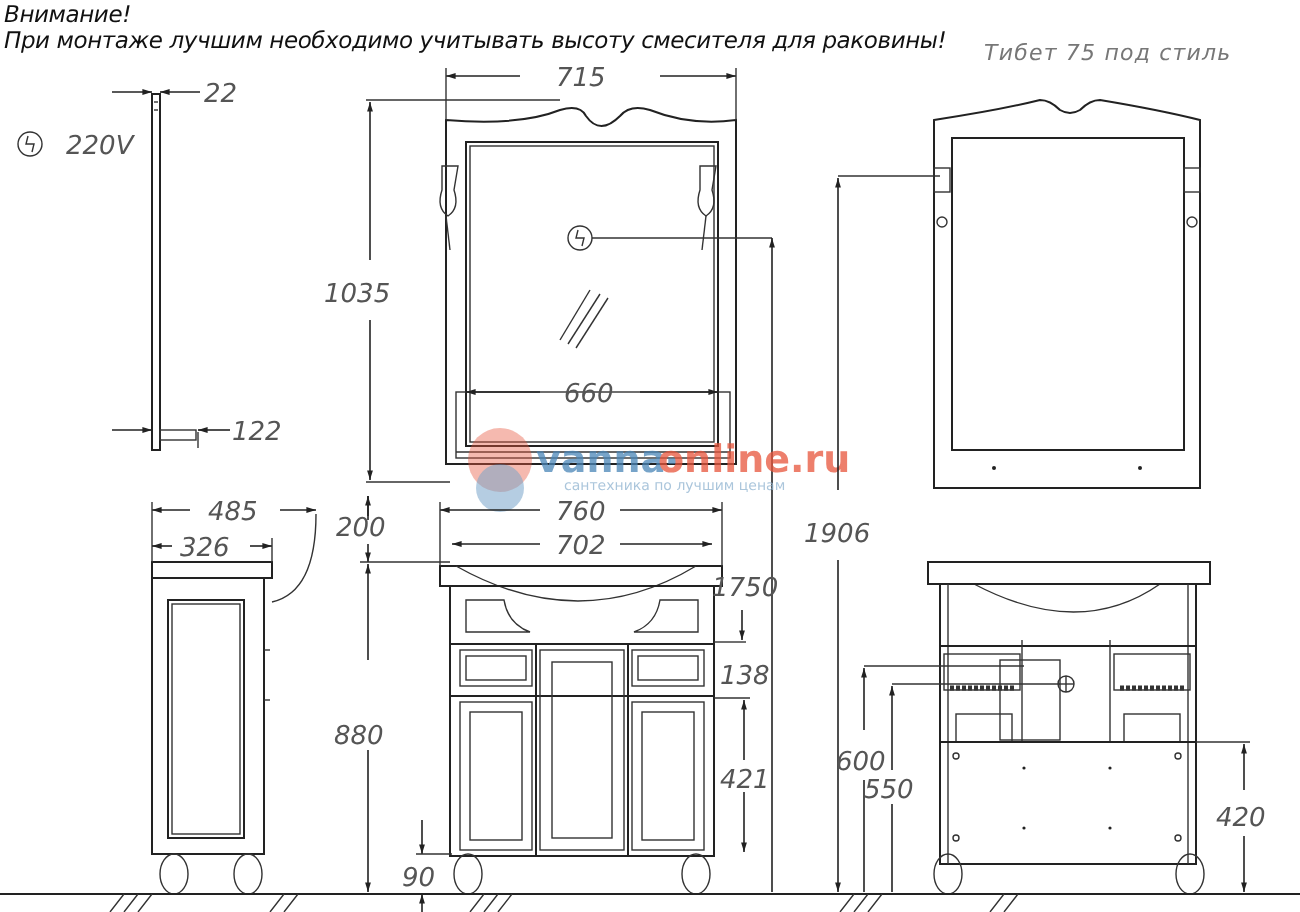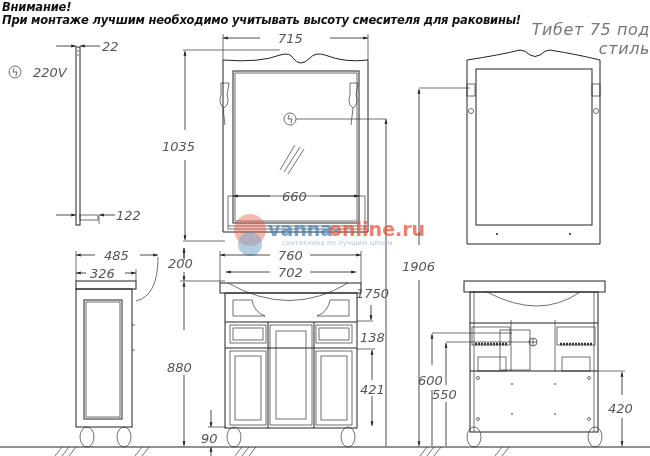--- a/index.html
+++ b/index.html
@@ -1,20 +1,20 @@
 <!DOCTYPE html>
 <html><head>
 <meta charset="utf-8">
 <style>
   html, body { margin: 0; padding: 0; background: #ffffff; }
   body { width: 650px; height: 456px; position: relative; overflow: hidden; font-family: "DejaVu Sans", sans-serif; }
-  .warn { position: absolute; left: 2px; font-style: italic; font-weight: bold; font-size: 11.5px; color: #111; white-space: nowrap; font-family: "DejaVu Sans", sans-serif; letter-spacing: -0.2px; }
+  .warn { position: absolute; left: 2px; font-style: italic; font-weight: normal; font-size: 11.5px; color: #111; white-space: nowrap; font-family: "DejaVu Sans", sans-serif; letter-spacing: -0.2px; }
   #warn1 { top: 0px; }
   #warn2 { top: 13px; }
-  .title { position: absolute; left: 492px; top: 20px; font-style: italic; font-size: 16px; color: #777; font-family: "DejaVu Sans", sans-serif; letter-spacing: 0.6px; text-align: right; }
+  .title { position: absolute; left: 492px; top: 20px; font-style: italic; font-size: 11px; color: #777; font-family: "DejaVu Sans", sans-serif; letter-spacing: 0.6px; text-align: right; }
   svg { position: absolute; left: 0; top: 0; }
   .dim { font-family: "DejaVu Sans", sans-serif; font-style: italic; font-size: 13px; fill: #555; }
   .ln { stroke: #222; stroke-width: 1; fill: none; }
   .thin { stroke: #333; stroke-width: 0.7; fill: none; }
   .dl { stroke: #222; stroke-width: 0.8; fill: none; }
   .wm1 { font-family: "DejaVu Sans", sans-serif; font-weight: bold; font-size: 19px; }
   .wm2 { font-family: "DejaVu Sans", sans-serif; font-size: 7px; fill: #8fb3d0; }
 </style>
 </head>
 <body>

